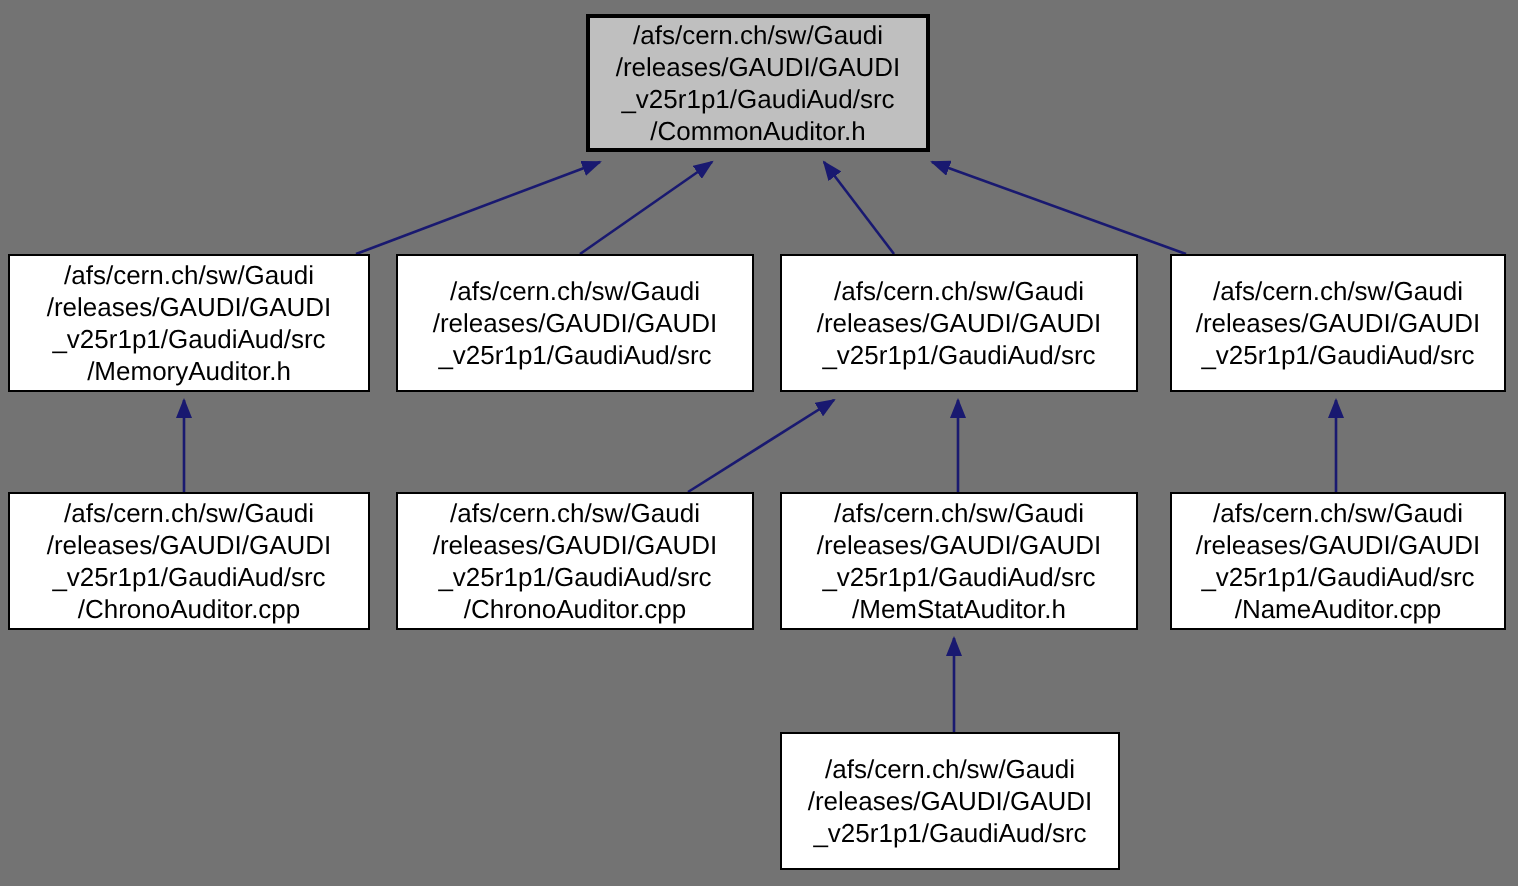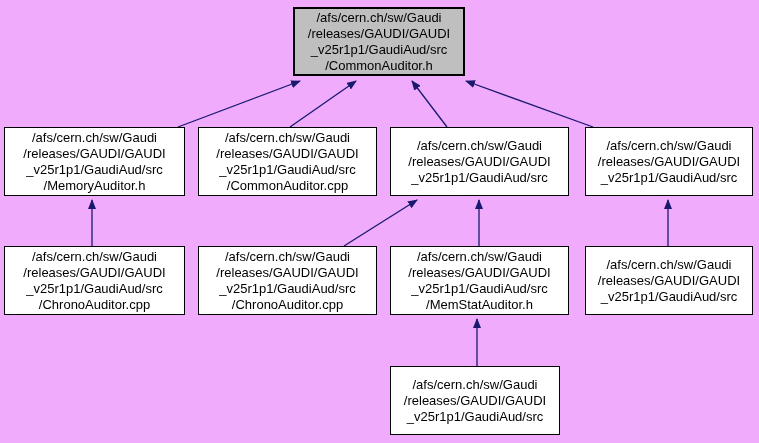--- a/index.html
+++ b/index.html
@@ -5,21 +5,21 @@
   html, body {
     margin: 0;
     padding: 0;
     background: #ffffff;
     font-family: "Liberation Sans", "DejaVu Sans", sans-serif;
   }
   #canvas {
     position: relative;
     width: 759px;
     height: 443px;
-    background: #f0abfc;
+    background: #737373;
     overflow: hidden;
   }
   #edges {
     position: absolute;
     left: 0;
     top: 0;
     width: 759px;
     height: 443px;
     pointer-events: none;
   }
@@ -80,21 +80,20 @@
     <span>/afs/cern.ch/sw/Gaudi</span>
     <span>/releases/GAUDI/GAUDI</span>
     <span>_v25r1p1/GaudiAud/src</span>
     <span>/MemoryAuditor.h</span>
   </div>
 
   <div class="node" style="left:198px; top:127px; width:179px; height:69px;">
     <span>/afs/cern.ch/sw/Gaudi</span>
     <span>/releases/GAUDI/GAUDI</span>
     <span>_v25r1p1/GaudiAud/src</span>
-    <span>/CommonAuditor.cpp</span>
   </div>
 
   <div class="node" style="left:390px; top:127px; width:179px; height:69px;">
     <span>/afs/cern.ch/sw/Gaudi</span>
     <span>/releases/GAUDI/GAUDI</span>
     <span>_v25r1p1/GaudiAud/src</span>
   </div>
 
   <div class="node" style="left:585px; top:127px; width:168px; height:69px;">
     <span>/afs/cern.ch/sw/Gaudi</span>
@@ -120,20 +119,21 @@
     <span>/afs/cern.ch/sw/Gaudi</span>
     <span>/releases/GAUDI/GAUDI</span>
     <span>_v25r1p1/GaudiAud/src</span>
     <span>/MemStatAuditor.h</span>
   </div>
 
   <div class="node" style="left:585px; top:246px; width:168px; height:69px;">
     <span>/afs/cern.ch/sw/Gaudi</span>
     <span>/releases/GAUDI/GAUDI</span>
     <span>_v25r1p1/GaudiAud/src</span>
+    <span>/NameAuditor.cpp</span>
   </div>
 
   <div class="node" style="left:390px; top:366px; width:170px; height:69px;">
     <span>/afs/cern.ch/sw/Gaudi</span>
     <span>/releases/GAUDI/GAUDI</span>
     <span>_v25r1p1/GaudiAud/src</span>
   </div>
 
 </div>
 

